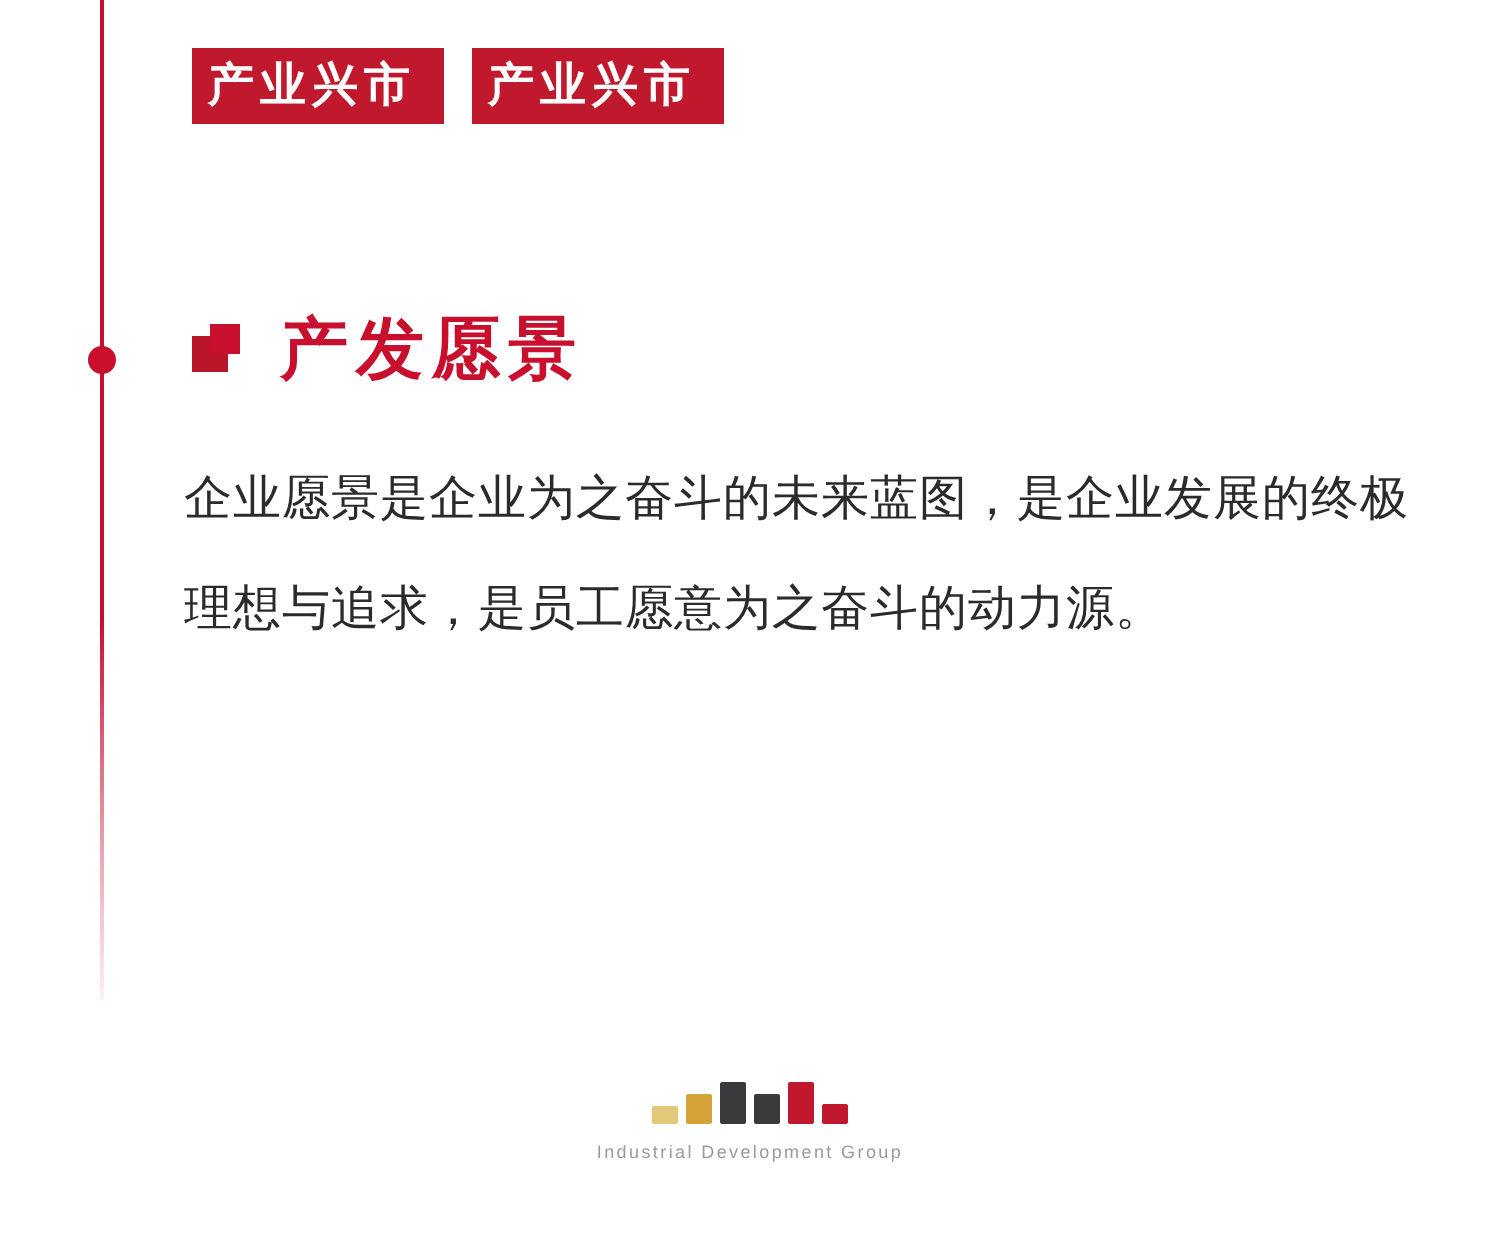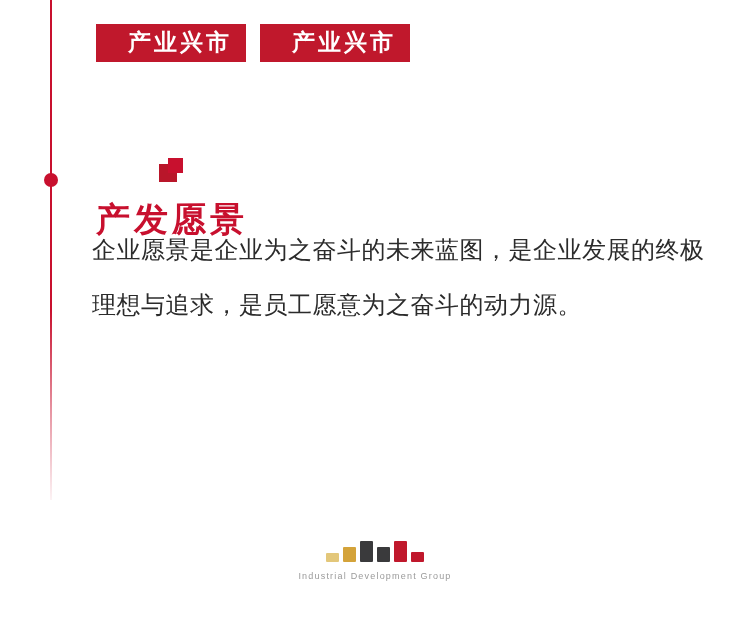--- a/index.html
+++ b/index.html
@@ -47,34 +47,33 @@
     top: 24px;
     display: flex;
     gap: 14px;
   }
   .tag {
     background: #c0182c;
     color: #ffffff;
     font-size: 23px;
     font-weight: bold;
     letter-spacing: 3px;
-    padding: 7px 14px 8px 32px;
+    padding: 7px 14px 8px 8px;
     line-height: 1;
     white-space: nowrap;
   }
 
   
   .section-head {
     position: absolute;
     left: 96px;
     top: 158px;
     display: flex;
     align-items: center;
     gap: 18px;
-    flex-direction: column;
   }
   .bullet {
     position: relative;
     width: 26px;
     height: 26px;
     flex: 0 0 auto;
   }
   .bullet .sq-back {
     position: absolute;
     left: 0;

